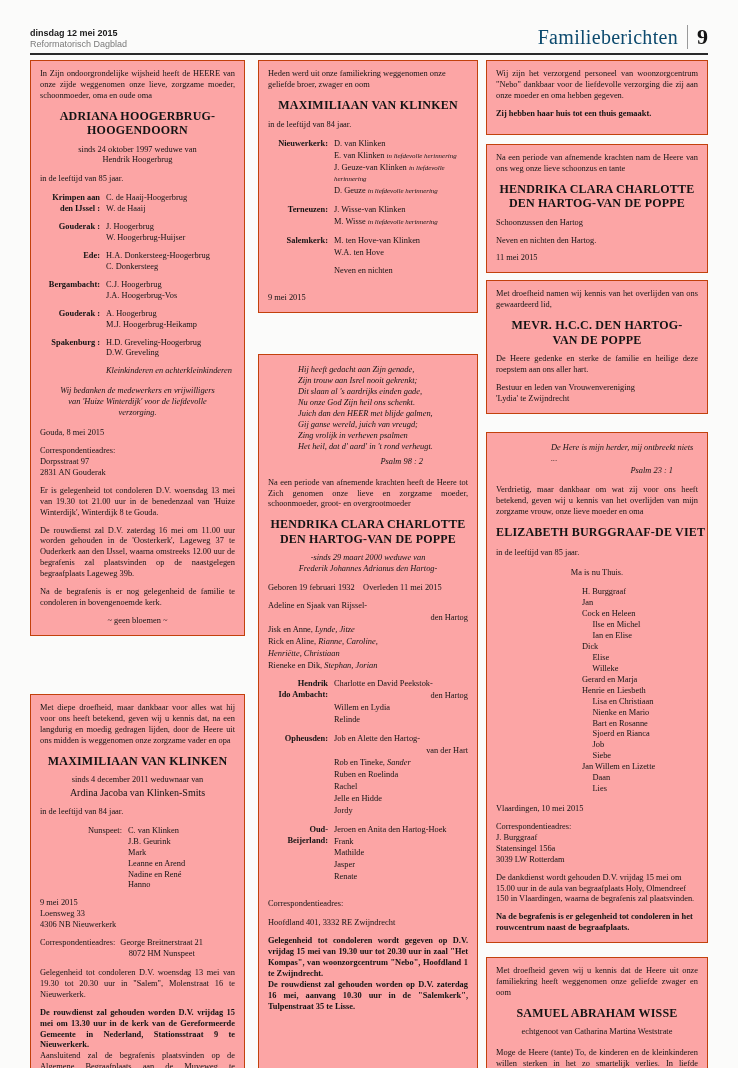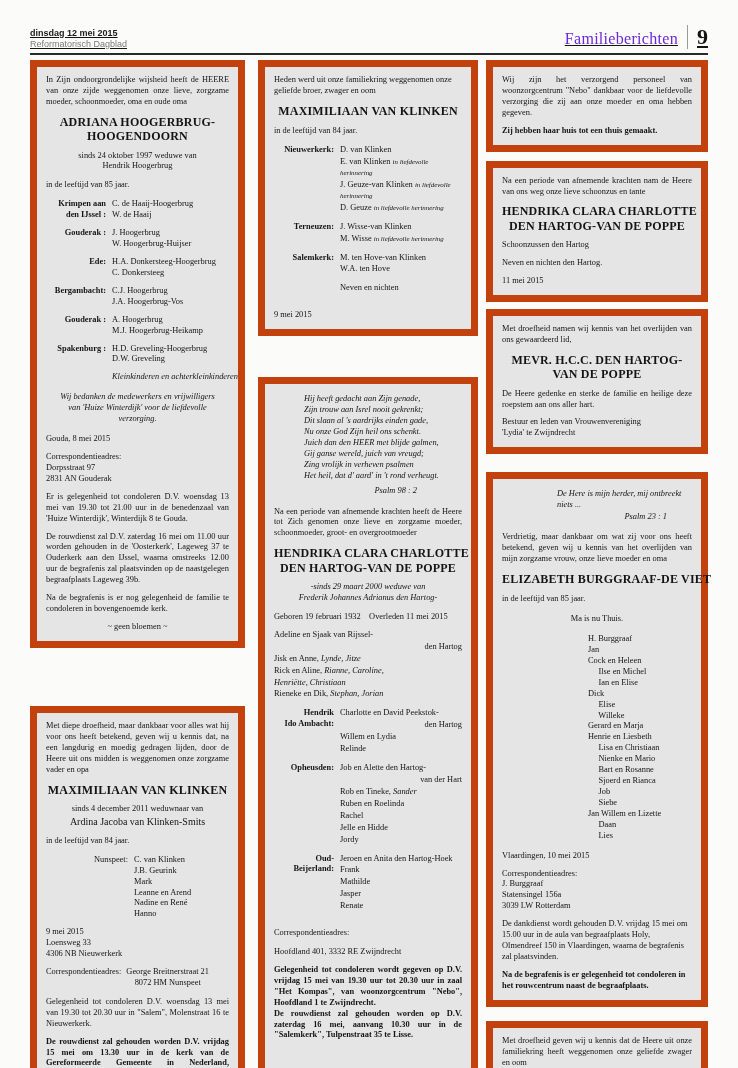--- a/index.html
+++ b/index.html
@@ -2,35 +2,35 @@
 <html><head>
 <meta charset="utf-8">
 <style>
   html,body{margin:0;padding:0;}
   body{
     width:738px;height:1068px;overflow:hidden;background:#fbfbfa;color:#141414;
     font-family:"Liberation Serif", serif;
   }
   .page{padding:24px 30px 0 30px;}
   
-  .hdr{display:flex;justify-content:space-between;align-items:flex-end;border-bottom:2px solid #2a2a2a;padding-bottom:3px;text-decoration:underline;}
+  .hdr{display:flex;justify-content:space-between;align-items:flex-end;border-bottom:2px solid #2a2a2a;padding-bottom:3px;}
   .hdr-left{font-family:"Liberation Sans", sans-serif;font-size:9px;line-height:1.25;}
   .hdr-date{font-weight:bold;color:#1c1c1c;}
   .hdr-paper{color:#7a7a7a;}
   .hdr-right{display:flex;align-items:baseline;}
-  .hdr-section{font-size:16px;color:#6d28d9;letter-spacing:.3px;}
+  .hdr-section{font-size:20px;color:#0c4a6e;letter-spacing:.3px;}
   .hdr-vrule{width:1px;height:24px;background:#9a9a9a;margin:0 9px;align-self:center;}
   .hdr-page{font-size:22px;font-weight:bold;}
   
   .cols{display:flex;margin-top:5px;}
   .col1{width:215px;margin-right:13px;}
   .col2{width:220px;margin-right:8px;}
   .col3{width:222px;}
   
-  .notice{border:7px solid #c2410c;background:#e5e5e5;padding:8px 9px;font-size:8.4px;line-height:1.3;}
+  .notice{border:1px solid #c2410c;background:#fca5a5;padding:8px 9px;font-size:8.4px;line-height:1.3;}
   .notice p{margin:0 0 7px 0;}
   .just{text-align:justify;}
   .pre{white-space:pre;}
   .center{text-align:center;}
   .it{font-style:italic;}
   .name{font-weight:bold;text-align:center;font-size:12px;line-height:1.2;letter-spacing:.2px;white-space:pre;margin:7px 0;}
   .sub{text-align:center;white-space:pre;margin-bottom:8px;}
   .sub-big{font-size:10px;}
   .age{margin:8px 0;}
   .frow{display:flex;margin-bottom:7px;}

